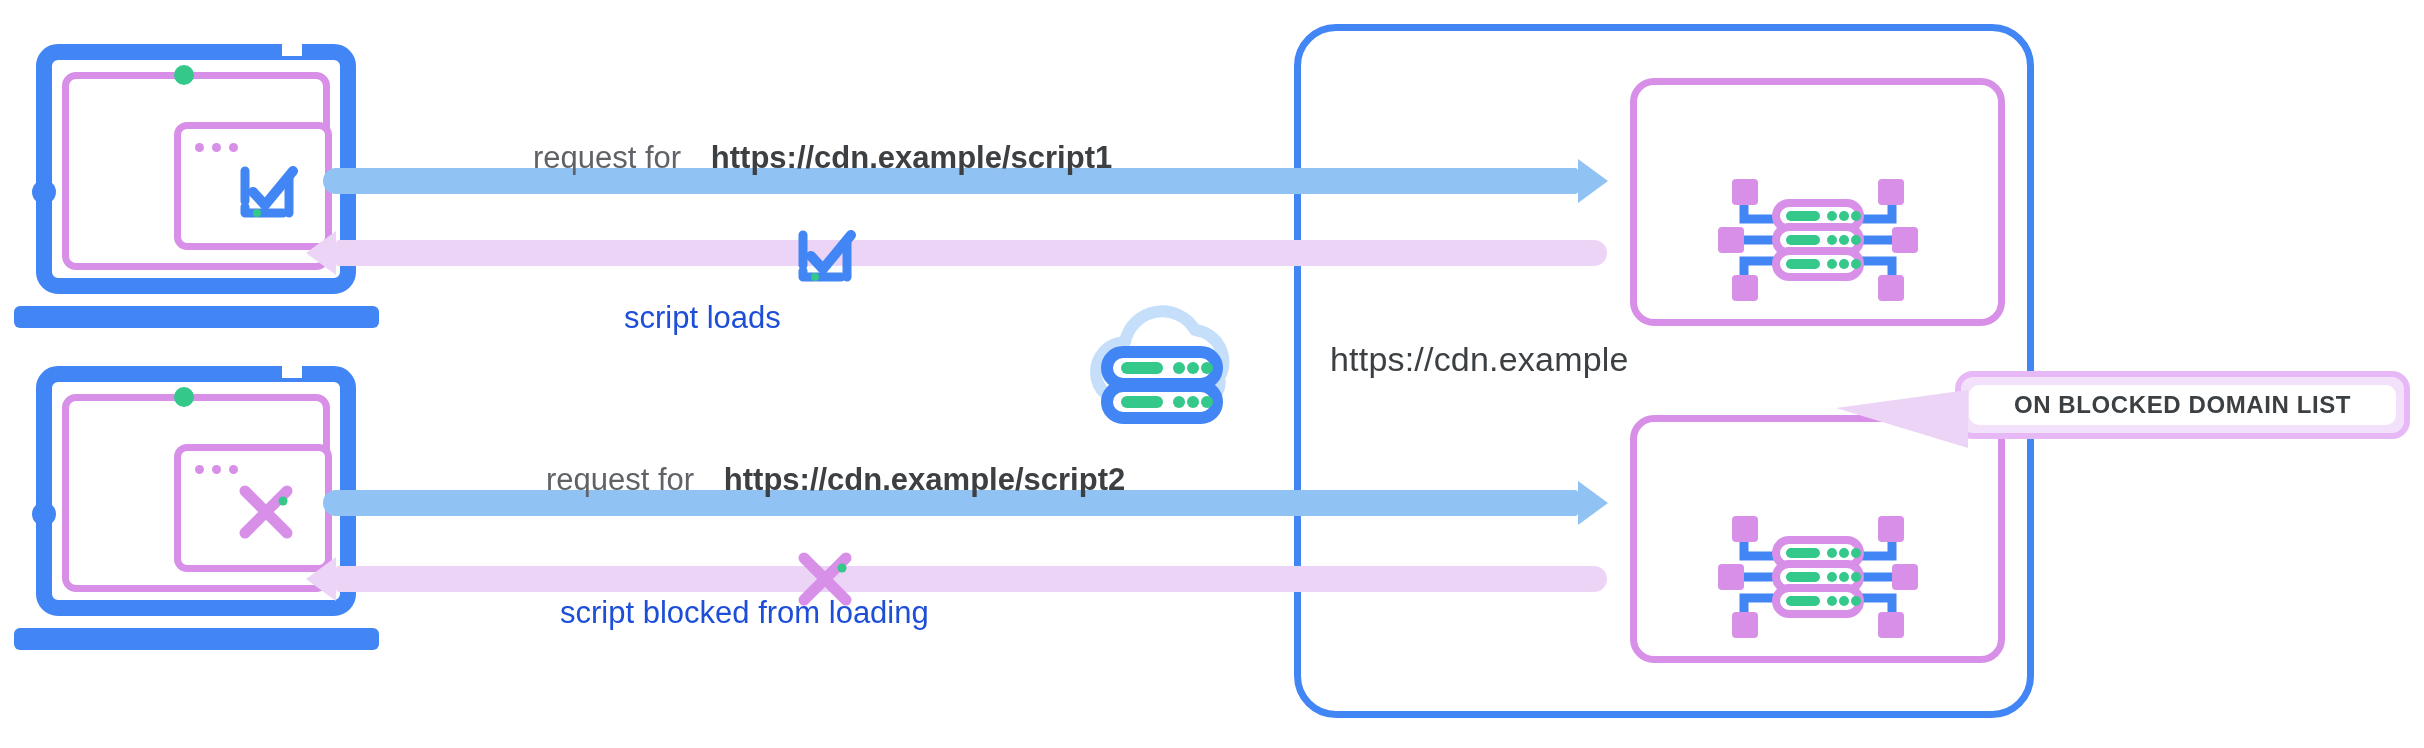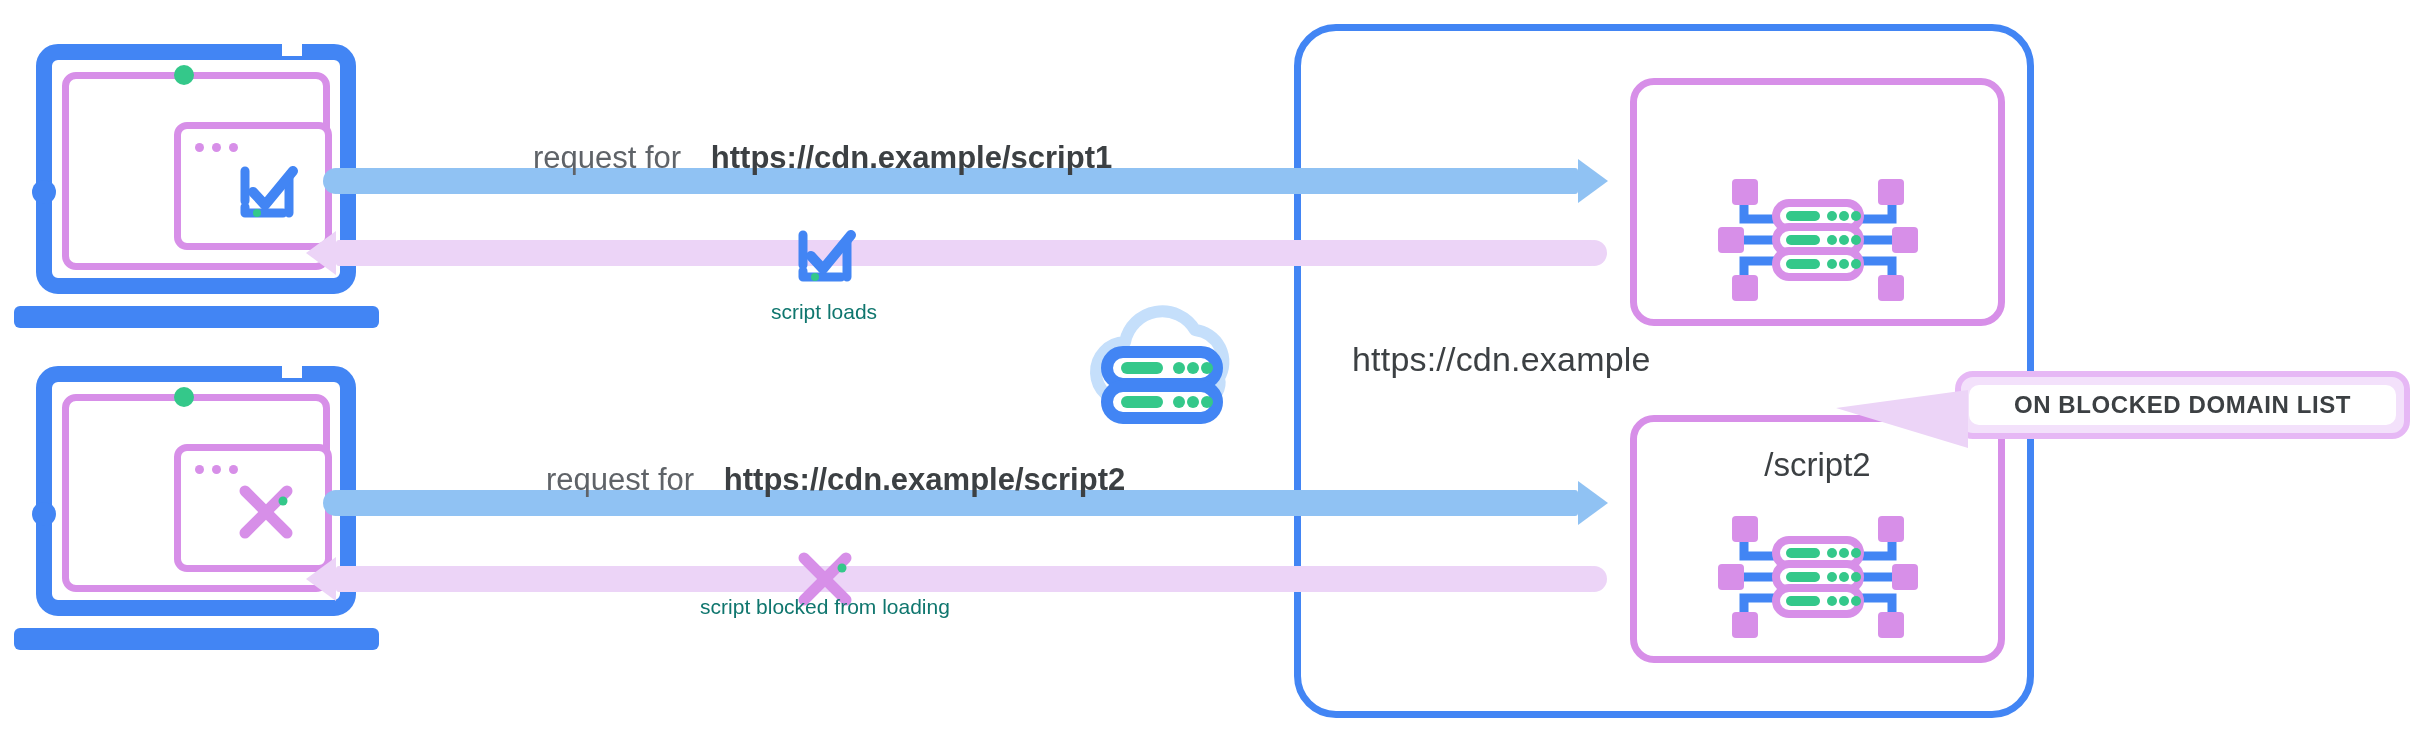--- a/index.html
+++ b/index.html
@@ -12,21 +12,20 @@
 
   
   #cdn-boundary{
     left:1294px;top:24px;width:740px;height:694px;
     border:7px solid #4285f4;border-radius:42px;box-sizing:border-box;
   }
   #cdn-label{
     left:1330px;top:340px;width:400px;
     font-size:34px;color:#3c4043;letter-spacing:.2px;white-space:nowrap;
     text-align:left;
-    margin-left:22px;
   }
 
   
   .laptop{width:365px;height:300px;}
   .laptop .lid{
     position:absolute;left:22px;top:0;width:320px;height:250px;
     border:16px solid #4285f4;border-radius:22px;box-sizing:border-box;
     background:#fff;
   }
   .laptop .lid-notch{
@@ -66,21 +65,21 @@
   .pink-shaft{background:#ecd4f7;}
   .pink-head{border-right:30px solid #ecd4f7;}
   .shaft-cap{position:absolute;top:0;width:26px;height:26px;border-radius:50%;}
 
   
   .req-label{
     position:absolute;font-size:31px;color:#5f6368;white-space:nowrap;
   }
   .req-label b{color:#3c4043;font-weight:700;margin-left:21px;}
   .mid-label{
-    position:absolute;font-size:21px;color:#0f766e;white-space:nowrap;text-align:center;
+    position:absolute;font-size:31px;color:#1d4ed8;white-space:nowrap;
   }
 
   
   .script-box{
     position:absolute;width:375px;
     border:7px solid #d78fe8;border-radius:24px;box-sizing:border-box;background:#fff;
   }
   .script-title{
     position:absolute;left:0;right:0;top:24px;text-align:center;
     font-size:33px;color:#3c4043;
@@ -261,21 +260,20 @@
 <div class="abs" style="left:786px;top:540px;">
   <svg width="78" height="78" viewBox="0 0 78 78">
     <path d="M18 18 L60 60" stroke="#d78fe8" stroke-width="11" stroke-linecap="round"></path>
     <path d="M60 18 L18 60" stroke="#d78fe8" stroke-width="11" stroke-linecap="round"></path>
     <circle cx="56" cy="28" r="4.5" fill="#34c88a"></circle>
   </svg>
 </div>
 <div class="mid-label" style="left:560px;top:595px;width:530px;">script blocked from loading</div>
 
 <div class="script-box" style="left:1630px;top:415px;height:248px;">
-  <div class="script-title">/script2</div>
   <div class="script-icon" style="top:90px;">
     <svg width="200" height="130" viewBox="0 0 200 130">
       <g stroke="#4285f4" stroke-width="9" fill="none" stroke-linecap="square">
         <path d="M26 16 V44 H62"></path>
           <path d="M174 16 V44 H138"></path>
         <path d="M26 114 V86 H62"></path>
           <path d="M174 114 V86 H138"></path>
         <path d="M10 65 H62"></path>
           <path d="M190 65 H138"></path>
       </g>

